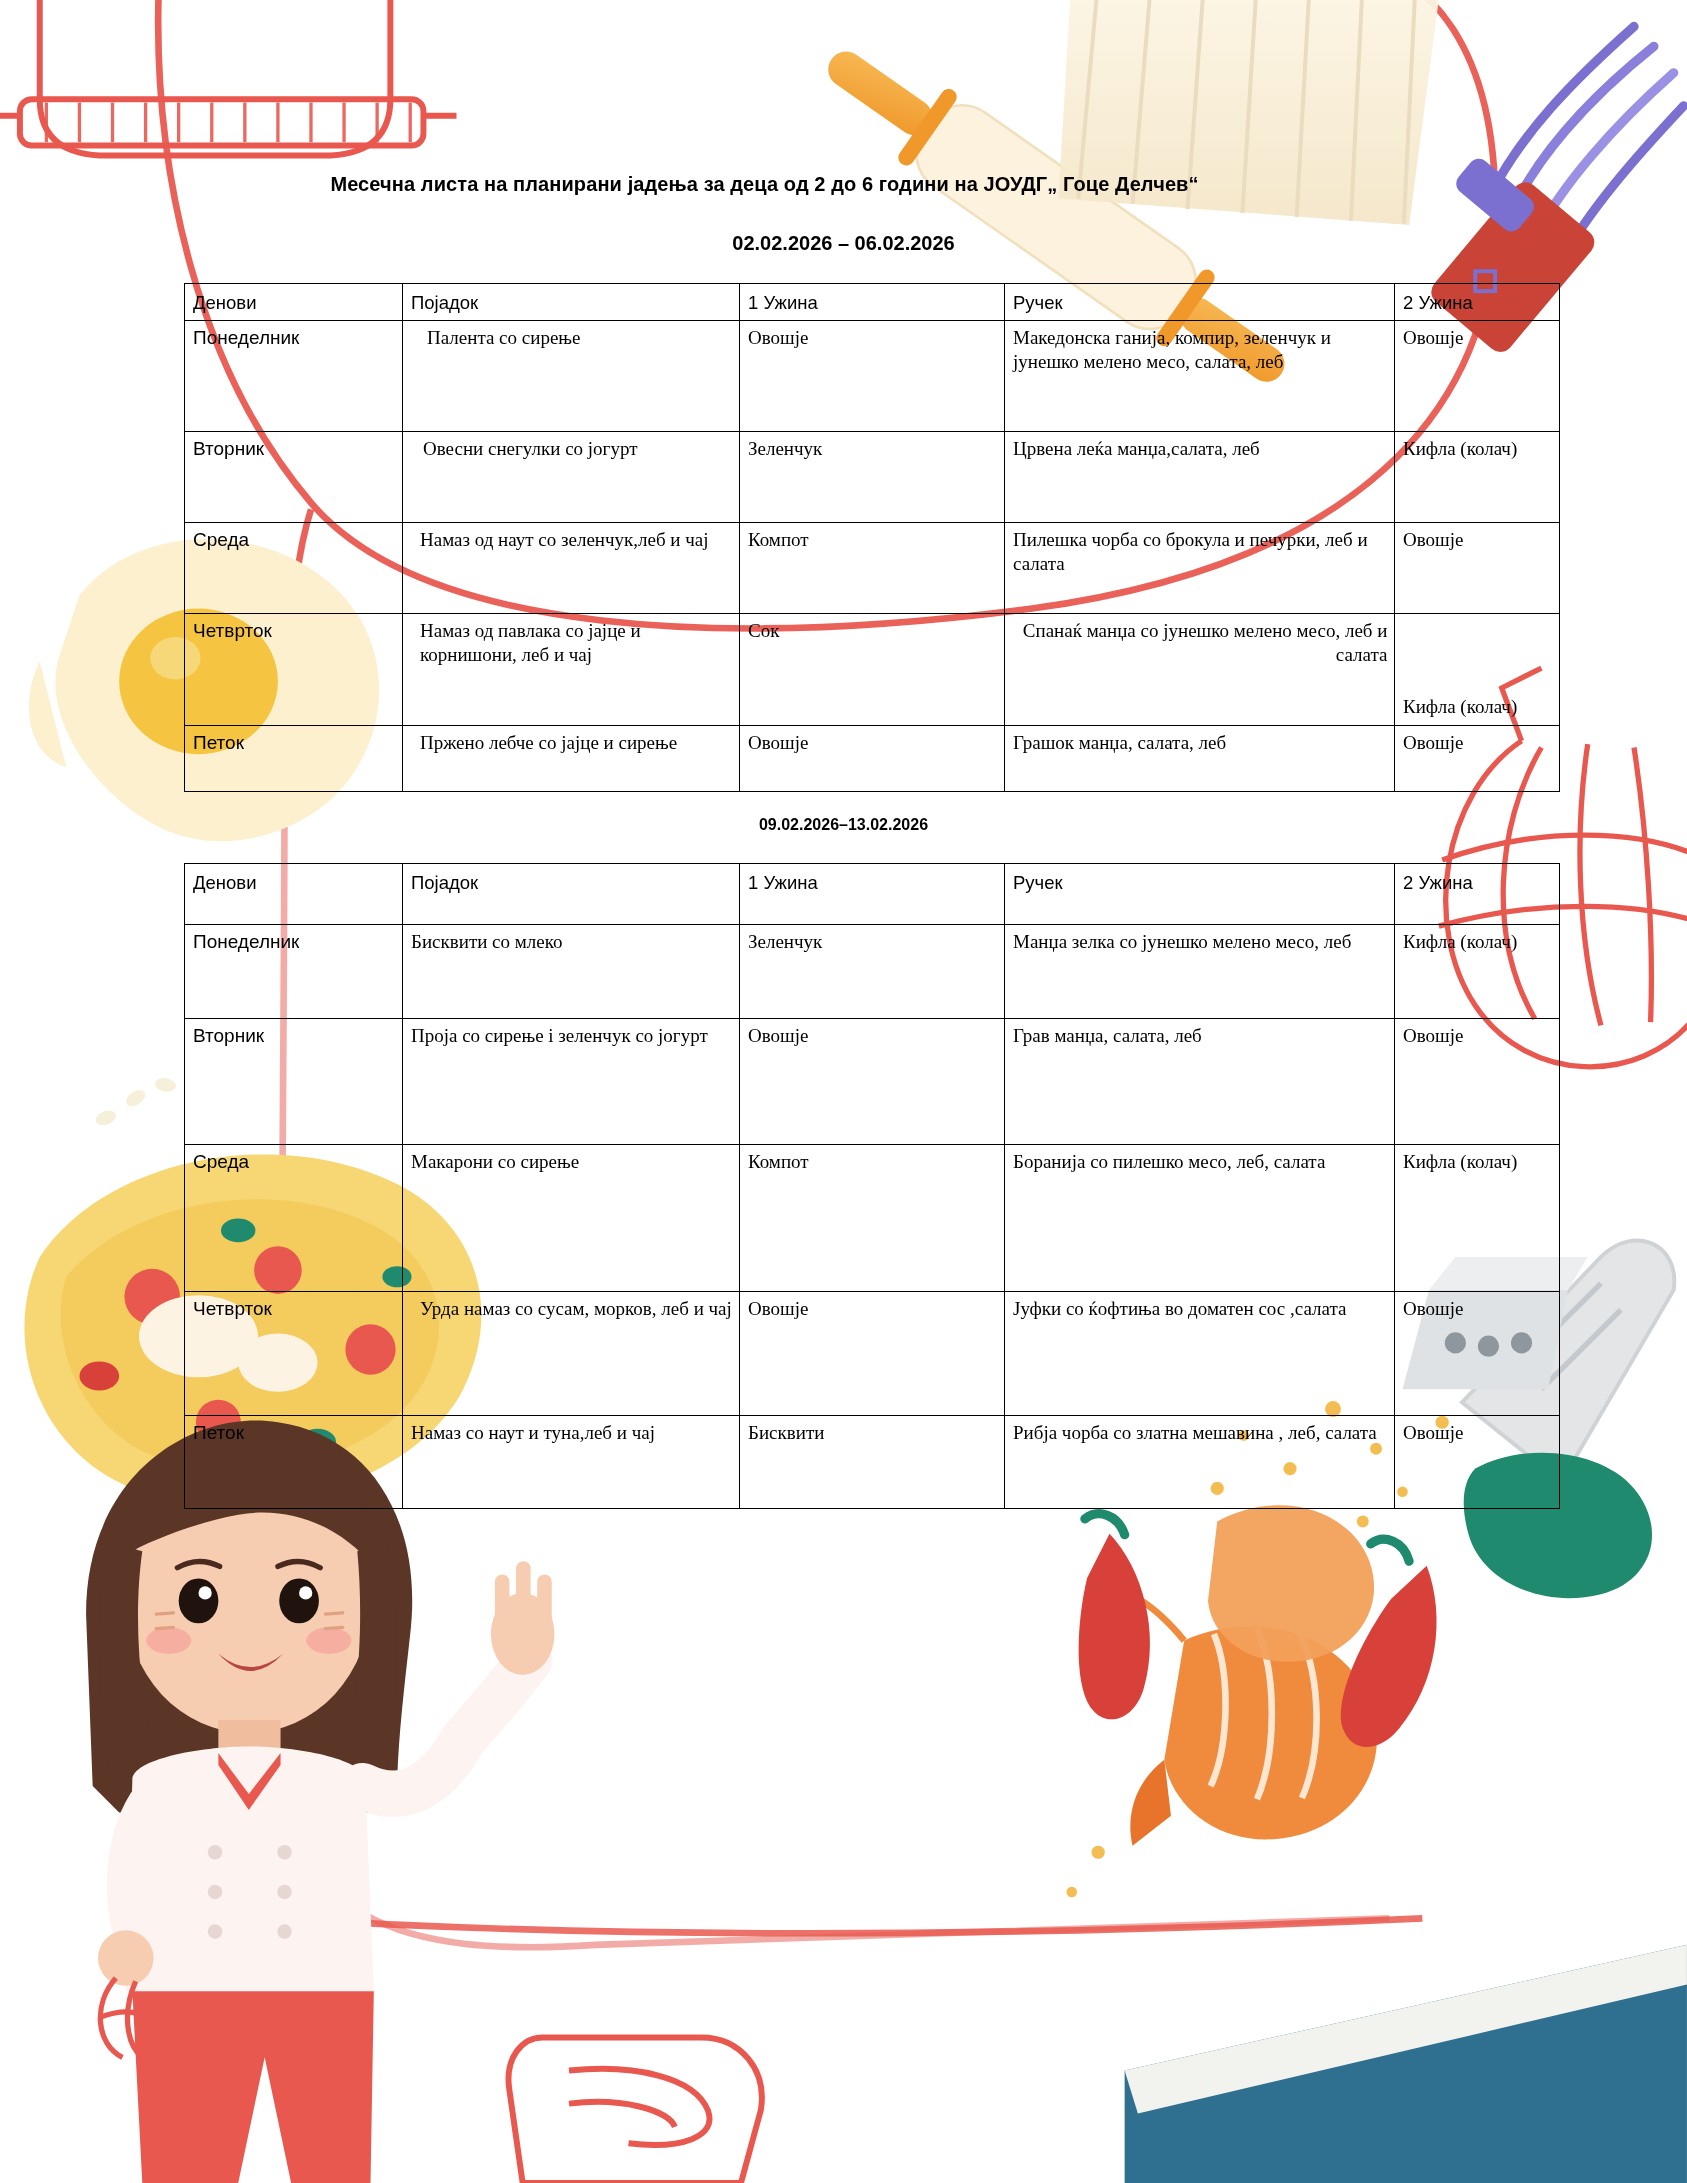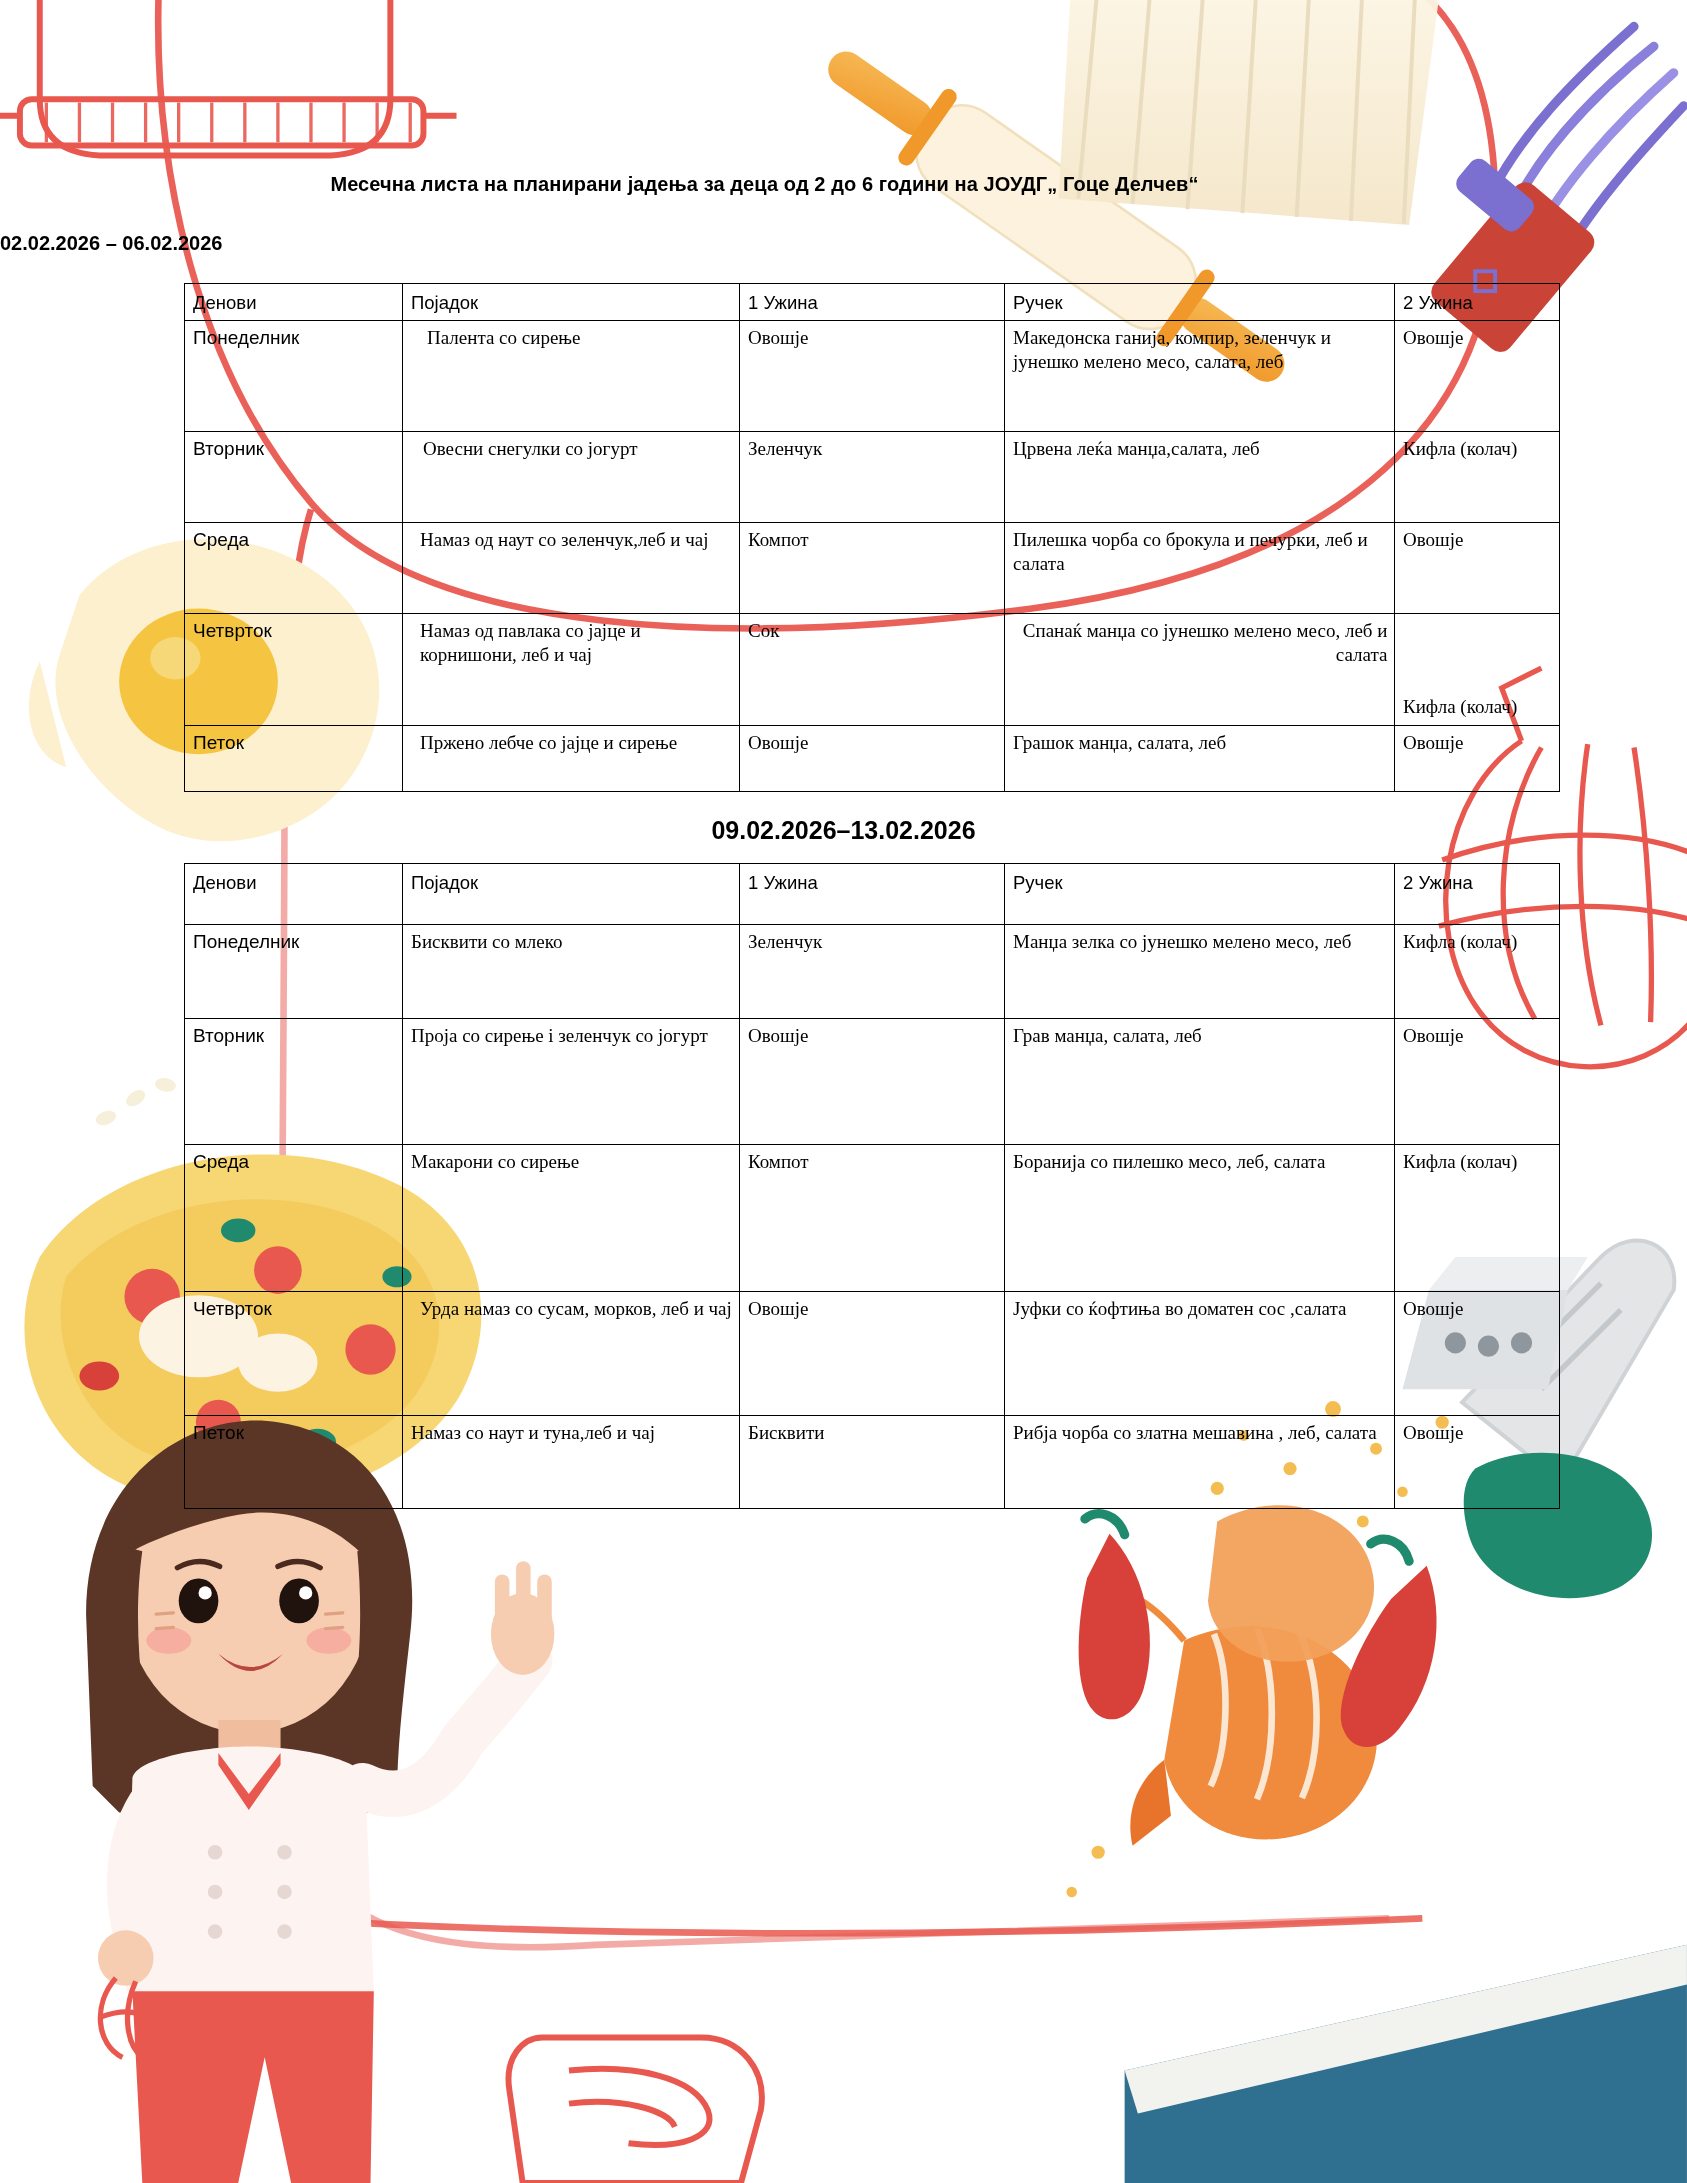--- a/index.html
+++ b/index.html
@@ -44,35 +44,36 @@
     font-size: 20px;
     color: #000;
     letter-spacing: 0.1px;
   }
 
   .period-1 {
     position: absolute;
     top: 232px;
     left: 0;
     width: 1687px;
+    text-align: center;
     font-family: "Liberation Sans", sans-serif;
     font-weight: bold;
     font-size: 20px;
     color: #000;
   }
 
   .period-2 {
     position: absolute;
     top: 816px;
     left: 0;
     width: 1687px;
     text-align: center;
     font-family: "Liberation Sans", sans-serif;
     font-weight: bold;
-    font-size: 25px;
+    font-size: 16px;
     color: #000;
   }
 
   table.menu {
     position: absolute;
     border-collapse: collapse;
     table-layout: fixed;
     font-size: 19px;
     color: #000;
     background: transparent;

